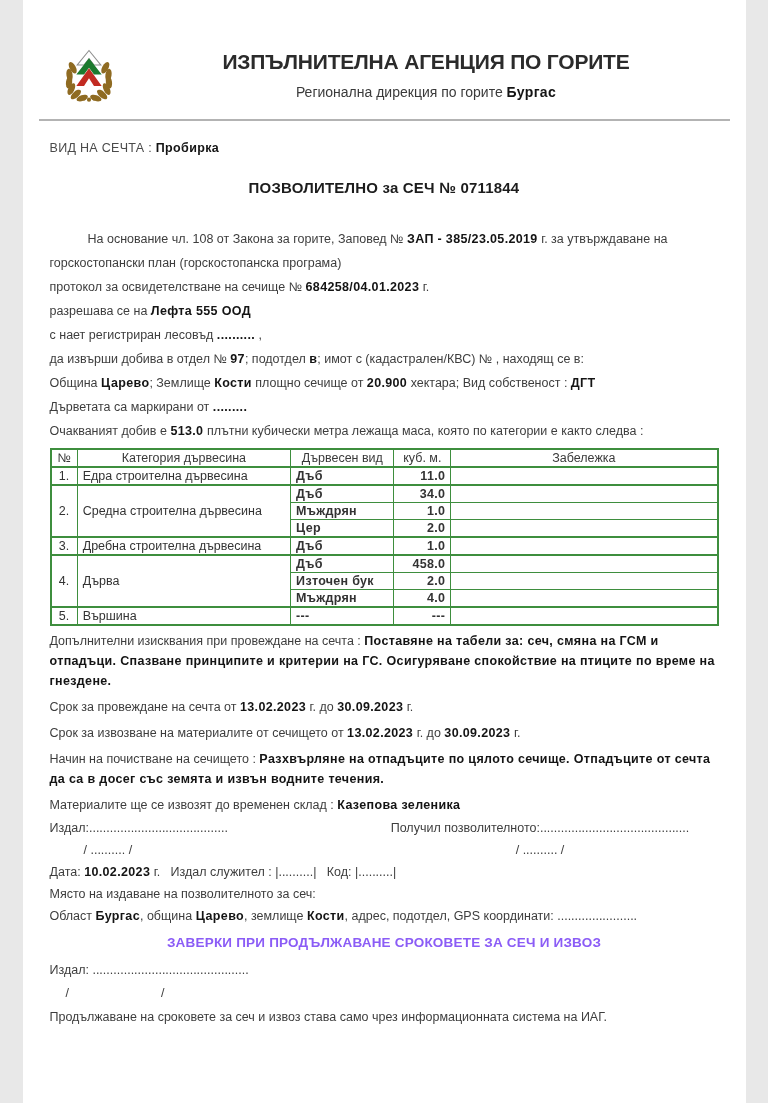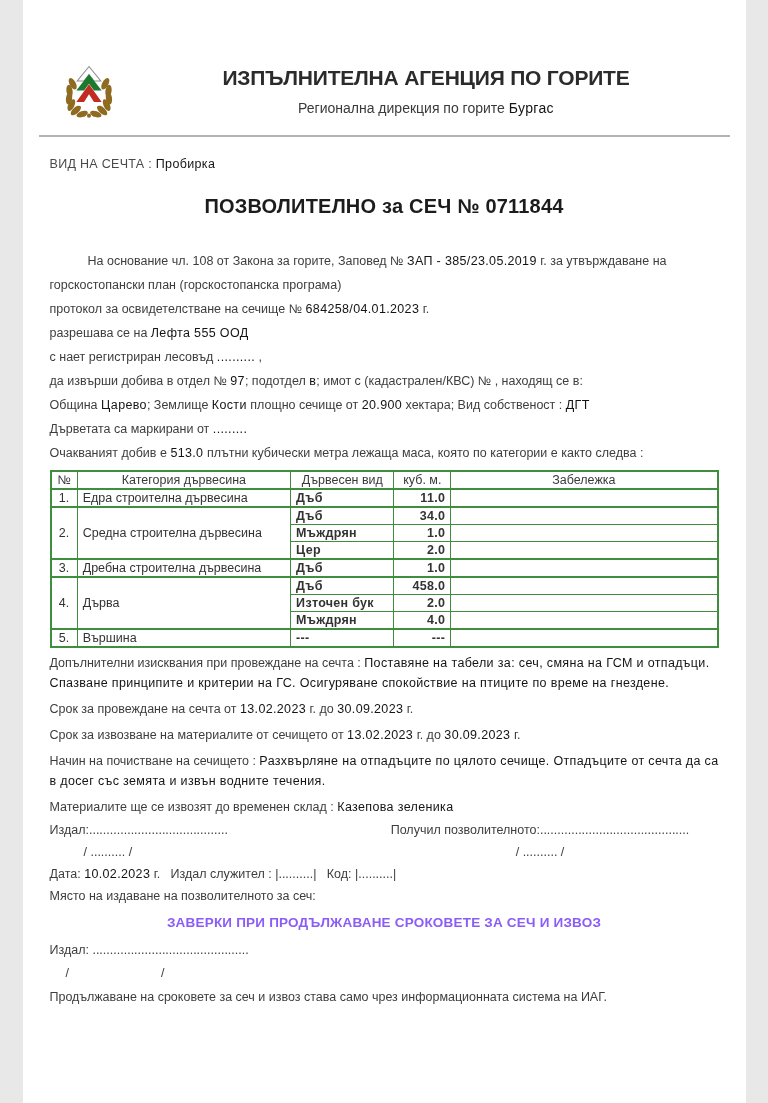--- a/index.html
+++ b/index.html
@@ -1,36 +1,36 @@
 <!DOCTYPE html>
 <html lang="bg" style="--text: #3d3d3d; --bold-text: #141414; --rule: #b3b3b3; --table-border: #3e8e3e; --logo-wreath: #8f6b22; --logo-green: #1c7a2e; --logo-red: #c22b22;"><head>
 <meta charset="utf-8">
 <style>
   :root{
     --text:#3d3d3d; --bold-text:#141414; --rule:#b3b3b3;
     --table-border:#3e8e3e; --logo-wreath:#8f6b22; --logo-green:#1c7a2e; --logo-red:#c22b22;
   }
   *{box-sizing:border-box}
   body{margin:0;background:#e8e8e8;display:flex;justify-content:center}
-  .page{width:723px;height:1103px;background:#fff;padding:62px 27px 0;
+  .page{width:723px;height:1103px;background:#fff;padding:46px 27px 0;
         font-family:"Liberation Sans",sans-serif;color:var(--text);overflow:hidden}
-  .b{font-weight:400;color:var(--bold-text);letter-spacing:.35px}
+  .b{font-weight:700;color:var(--bold-text);letter-spacing:.35px}
 
   
   header{display:flex;align-items:center}
   .logo{flex:0 0 58px;margin:0 16px 0 10px}
   .leaf{fill:var(--logo-wreath)}
   .acorn{fill:var(--logo-wreath)}
   .head-text{flex:1;text-align:center}
   .agency{font-size:21px;font-weight:600;color:#2b2b2b;letter-spacing:-.2px}
   .directorate{font-size:14px;margin-top:10px;color:#3a3a3a}
   .rule{border:none;border-top:2px solid var(--rule);margin:15px -11px 0}
 
   .cut-type{margin-top:20px;font-size:12.5px;color:#4a4a4a;letter-spacing:.3px}
-  .permit-title{font-size:20px;font-weight:700;text-align:center;margin:24px 0 0;color:#1c1c1c;letter-spacing:.2px}
+  .permit-title{font-size:15px;font-weight:700;text-align:center;margin:24px 0 0;color:#1c1c1c;letter-spacing:.2px}
 
   .intro{margin-top:31px}
   .intro p{margin:0;font-size:12.5px;line-height:24px}
   .intro p.indent{text-indent:38px}
 
   table.volume{border-collapse:collapse;width:100%;margin-top:5px;border:2px solid var(--table-border)}
   table.volume th,table.volume td{border:1px solid var(--table-border);font-size:12.5px;padding:1px 5px;height:17px;color:#333;vertical-align:middle}
   table.volume th{font-weight:400;text-align:center;color:#3a3a3a}
   tr.group-start td{border-top:2px solid var(--table-border)}
   .c-num{text-align:center}
@@ -201,20 +201,21 @@
     <div class="row">
       <div class="col-l">Издал:........................................</div>
       <div class="col-r">Получил позволителното:...........................................</div>
     </div>
     <div class="row">
       <div class="col-l slash-l">/ .......... /</div>
       <div class="col-r slash-r">/ .......... /</div>
     </div>
     <p><span>Дата: </span><span class="b">10.02.2023</span><span> г. &nbsp; Издал служител : |..........| &nbsp; Код: |..........|</span></p>
     <p>Място на издаване на позволителното за сеч:</p>
+    <p><span>Област </span><span class="b">Бургас</span><span>, община </span><span class="b">Царево</span><span>, землище </span><span class="b">Кости</span><span>, адрес, подотдел, GPS координати: .......................</span></p>
   </section>
 
   <section class="ext">
     <h2>ЗАВЕРКИ ПРИ ПРОДЪЛЖАВАНЕ СРОКОВЕТЕ ЗА СЕЧ И ИЗВОЗ</h2>
     <p>Издал: .............................................</p>
     <div class="ext-slashes">
       <span>/</span>
       <span>/</span>
     </div>
     <p>Продължаване на сроковете за сеч и извоз става само чрез информационната система на ИАГ.</p>

